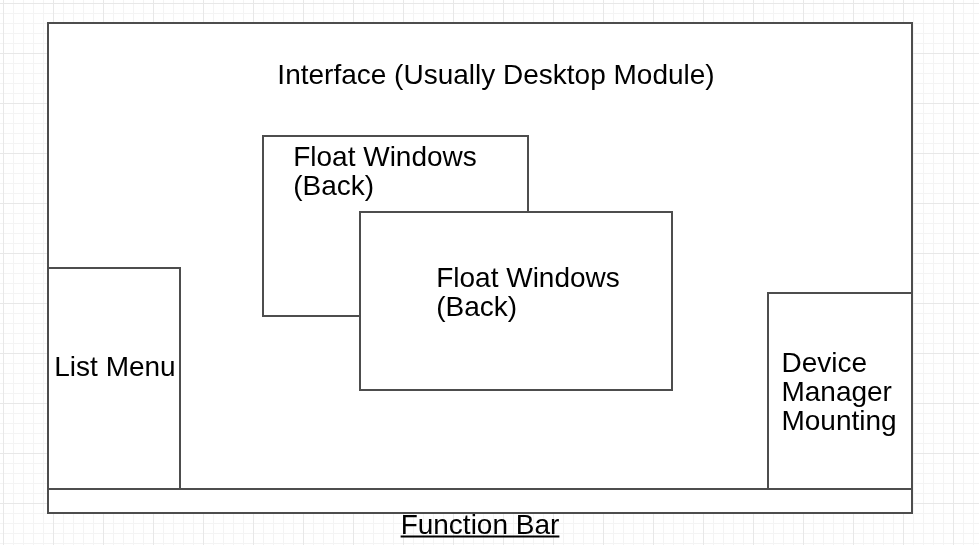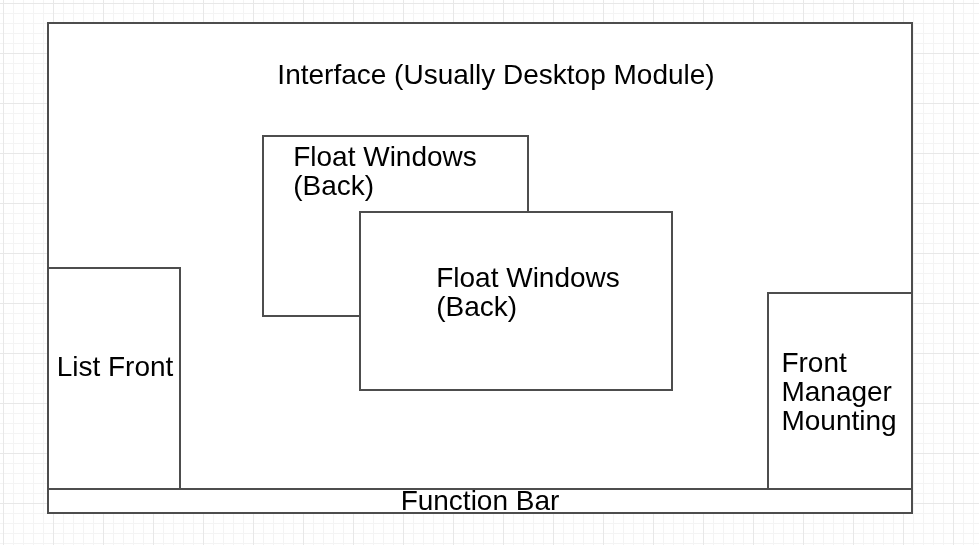--- a/index.html
+++ b/index.html
@@ -48,21 +48,21 @@
   #box-front     { left: 359px; top: 211px; width: 314px; height: 180px; }
   #box-list      { left: 47px;  top: 267px; width: 134px; height: 224px; }
   #box-device    { left: 767px; top: 292px; width: 146px; height: 199px; }
   #box-fbar      { left: 47px;  top: 488px; width: 866px; height: 26px; }
   
   #label-title  { left: 496px; top: 74px; }
   #label-back   { left: 385px; top: 171px; }
   #label-front  { left: 528px; top: 292px; }
   #label-list   { left: 115px; top: 366px; }
   #label-device { left: 839px; top: 391px; }
-  #label-fbar   { left: 480px; top: 500px; }
+  #label-fbar   { left: 480px; top: 524px; text-decoration: underline; }
 </style>
 </head>
 <body>
 
 <div class="canvas">
 
   <div class="shape" id="box-interface"></div>
   <div class="shape" id="box-back"></div>
   <div class="shape" id="box-front"></div>
   <div class="shape" id="box-list"></div>
@@ -74,23 +74,23 @@
   <div class="label" id="label-back">
     <div>Float Windows</div>
     <div>(Back)</div>
   </div>
 
   <div class="label" id="label-front">
     <div>Float Windows</div>
     <div>(Back)</div>
   </div>
 
-  <div class="label" id="label-list">List Front</div>
+  <div class="label" id="label-list">List Menu</div>
 
   <div class="label" id="label-device">
-    <div>Front</div>
+    <div>Device</div>
     <div>Manager</div>
     <div>Mounting</div>
   </div>
 
   <div class="label" id="label-fbar">Function Bar</div>
 
 </div>
 
 </body></html>

